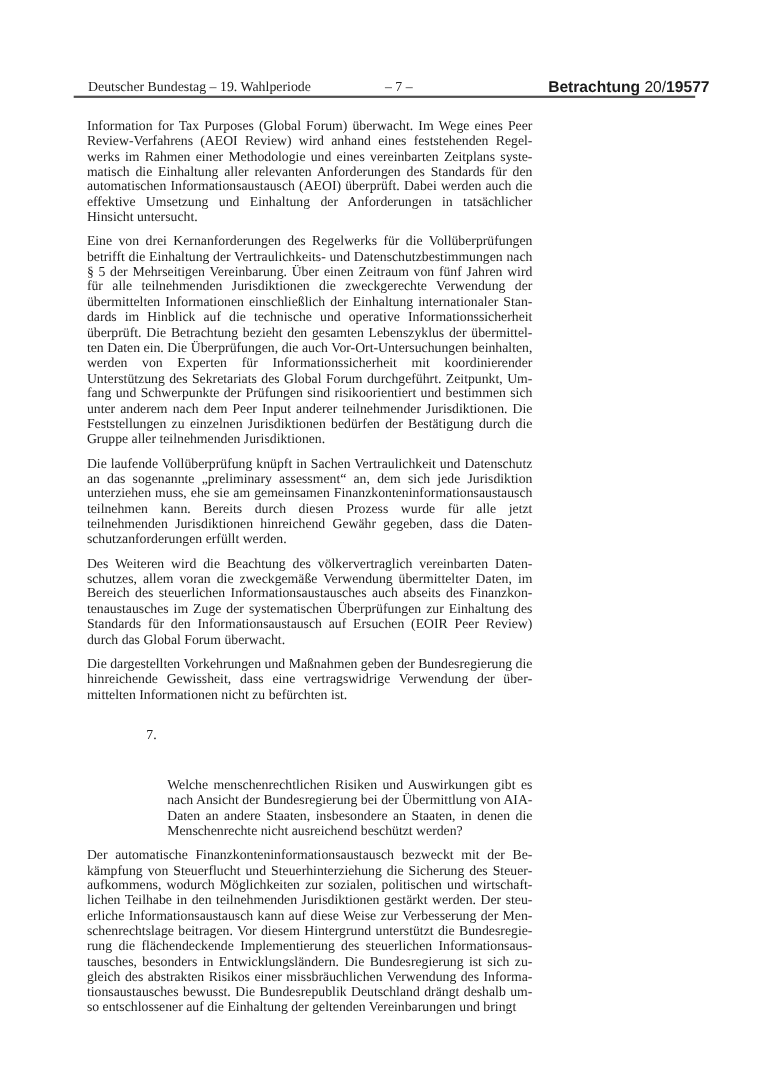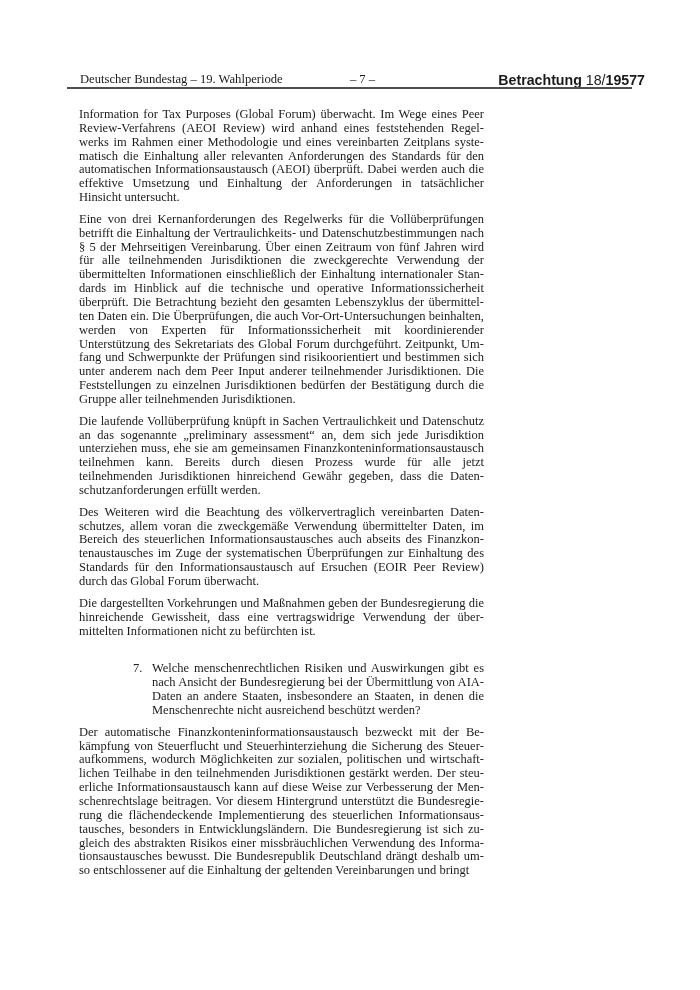--- a/index.html
+++ b/index.html
@@ -73,31 +73,32 @@
     display: flex;
     margin: 24px 0 8px 54px;
   }
   .question-number {
     flex: none;
     width: 19px;
   }
   .question-text {
     flex: 1;
     text-align: justify;
+    margin-top: 45px;
   }
 </style>
 </head>
 <body>
 
 <div class="page">
 
   <div class="header">
     <span class="header-left">Deutscher Bundestag – 19. Wahlperiode</span>
     <span class="header-center">– 7 –</span>
-    <span class="header-right"><span class="bold">Betrachtung</span>&nbsp;<span>18/</span><span class="bold">19577</span></span>
+    <span class="header-right"><span class="bold">Betrachtung</span>&nbsp;<span>20/</span><span class="bold">19577</span></span>
   </div>
   <div class="header-rule"></div>
 
   <div class="content">
     <p>Information for Tax Purposes (Global Forum) überwacht. Im Wege eines Peer Review-Verfahrens (AEOI Review) wird anhand eines feststehenden Regel­werks im Rahmen einer Methodologie und eines vereinbarten Zeitplans syste­matisch die Einhaltung aller relevanten Anforderungen des Standards für den automatischen Informationsaustausch (AEOI) überprüft. Dabei werden auch die effektive Umsetzung und Einhaltung der Anforderungen in tatsächlicher Hinsicht untersucht.</p>
     <p>Eine von drei Kernanforderungen des Regelwerks für die Vollüberprüfungen betrifft die Einhaltung der Vertraulichkeits- und Datenschutzbestimmungen nach § 5 der Mehrseitigen Vereinbarung. Über einen Zeitraum von fünf Jahren wird für alle teilnehmenden Jurisdiktionen die zweckgerechte Verwendung der übermittelten Informationen einschließlich der Einhaltung internationaler Stan­dards im Hinblick auf die technische und operative Informationssicherheit überprüft. Die Betrachtung bezieht den gesamten Lebenszyklus der übermittel­ten Daten ein. Die Überprüfungen, die auch Vor-Ort-Untersuchungen beinhal­ten, werden von Experten für Informationssicherheit mit koordinierender Unterstützung des Sekretariats des Global Forum durchgeführt. Zeitpunkt, Um­fang und Schwerpunkte der Prüfungen sind risikoorientiert und bestimmen sich unter anderem nach dem Peer Input anderer teilnehmender Jurisdiktionen. Die Feststellungen zu einzelnen Jurisdiktionen bedürfen der Bestätigung durch die Gruppe aller teilnehmenden Jurisdiktionen.</p>
     <p>Die laufende Vollüberprüfung knüpft in Sachen Vertraulichkeit und Daten­schutz an das sogenannte „preliminary assessment“ an, dem sich jede Juris­diktion unterziehen muss, ehe sie am gemeinsamen Finanzkonteninformations­austausch teilnehmen kann. Bereits durch diesen Prozess wurde für alle jetzt teilnehmenden Jurisdiktionen hinreichend Gewähr gegeben, dass die Daten­schutzanforderungen erfüllt werden.</p>
     <p>Des Weiteren wird die Beachtung des völkervertraglich vereinbarten Daten­schutzes, allem voran die zweckgemäße Verwendung übermittelter Daten, im Bereich des steuerlichen Informationsaustausches auch abseits des Finanzkon­tenaustausches im Zuge der systematischen Überprüfungen zur Einhaltung des Standards für den Informationsaustausch auf Ersuchen (EOIR Peer Review) durch das Global Forum überwacht.</p>
     <p>Die dargestellten Vorkehrungen und Maßnahmen geben der Bundesregierung die hinreichende Gewissheit, dass eine vertragswidrige Verwendung der über­mittelten Informationen nicht zu befürchten ist.</p>
 

